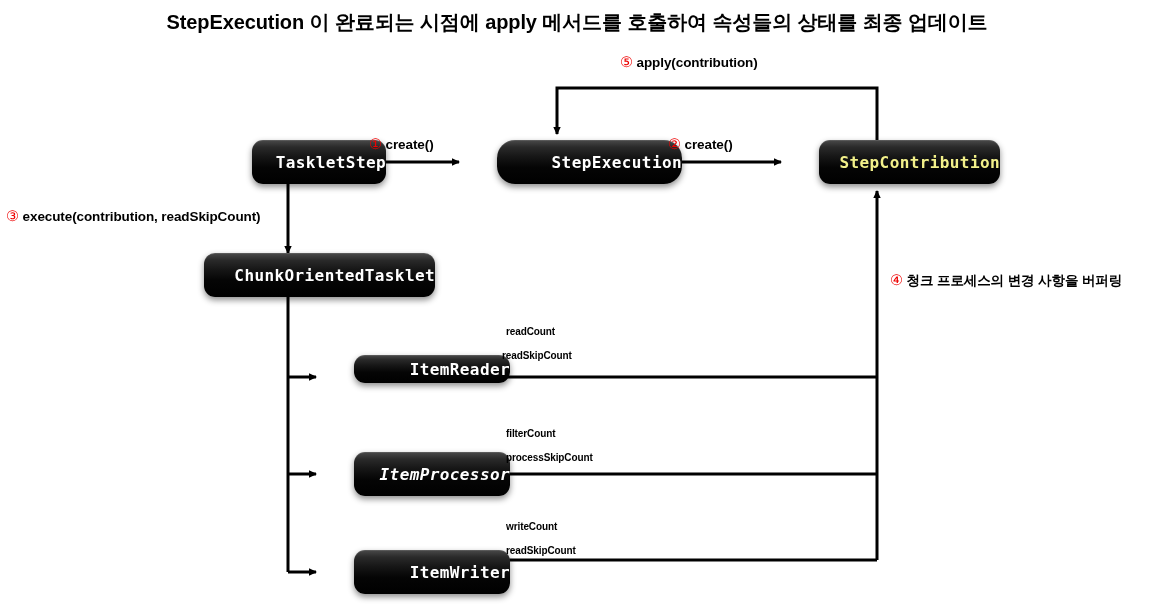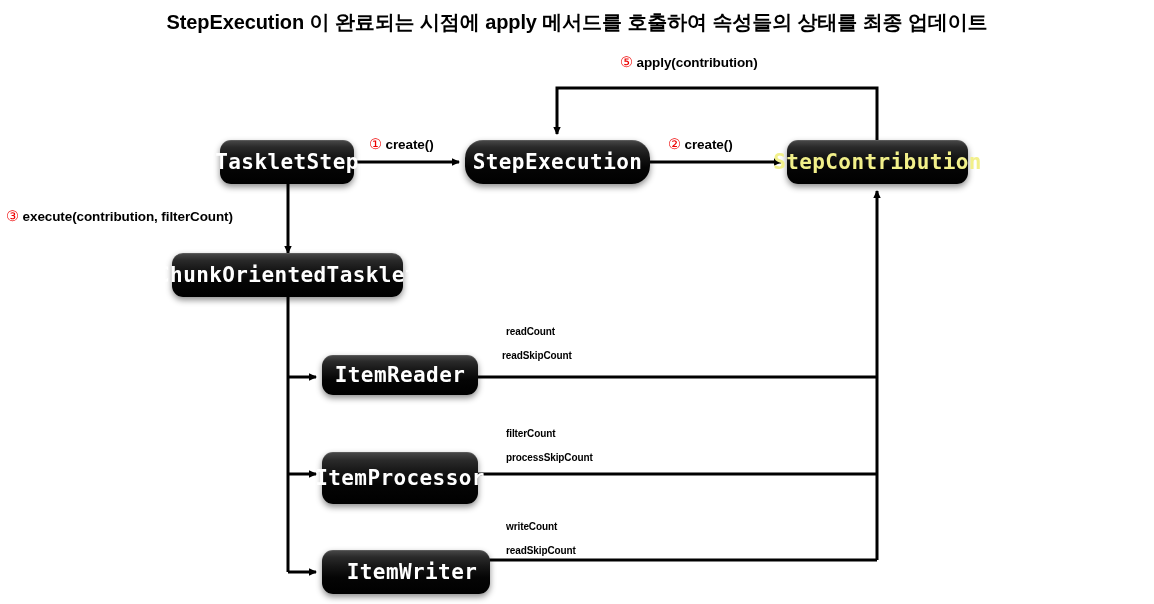--- a/index.html
+++ b/index.html
@@ -36,30 +36,31 @@
     font-size: 20px;
     font-weight: bold;
     letter-spacing: -0.1px;
     white-space: nowrap;
   }
 
   .node {
     position: absolute;
     display: flex;
     align-items: center;
-    justify-content: center;
+    justify-content: flex-end;
     border-radius: 11px;
     color: #ffffff;
     font-family: "DejaVu Sans Mono", "Liberation Mono", monospace;
-    font-size: 21px;
+    font-size: 16px;
     font-weight: bold;
     letter-spacing: 0.4px;
     background: linear-gradient(180deg, #4a4a4a 0%, #2a2a2a 16%, #161616 38%, #050505 62%, #000000 100%);
     box-shadow: 0 3px 6px rgba(0,0,0,0.45), inset 0 1px 0 rgba(255,255,255,0.10);
     z-index: 3;
+    margin-left: 32px;
   }
   .node.accent { color: #f2f08a; }
 
   .lbl {
     position: absolute;
     font-size: 13.5px;
     font-weight: bold;
     white-space: nowrap;
     letter-spacing: -0.1px;
     z-index: 4;
@@ -125,52 +126,56 @@
   </div>
 
   <div class="node" style="left:172px; top:253px; width:231px; height:44px;">
     <span>ChunkOrientedTasklet</span>
   </div>
 
   <div class="node accent" style="left:787px; top:140px; width:181px; height:44px;">
     <span>StepContribution</span>
   </div>
 
-  <div class="node" style="left:322px; top:355px; width:156px; height:40px;">
+  <div class="node" style="left:322px; top:355px; width:156px; height:28px;">
     <span>ItemReader</span>
   </div>
 
-  <div class="node" style="left:322px; top:452px; width:156px; height:52px;">
+  <div class="node" style="left:322px; top:452px; width:156px; height:44px;font-style:italic;">
     <span>ItemProcessor</span>
   </div>
 
-  <div class="node" style="left:322px; top:550px; width:156px; height:44px;padding-left:12px;">
+  <div class="node" style="left:322px; top:550px; width:156px; height:44px;">
     <span>ItemWriter</span>
   </div>
 
   <div class="lbl" style="left:620px; top:54px;">
     <span class="num">⑤</span>
     <span class="txt">apply(contribution)</span>
   </div>
 
   <div class="lbl" style="left:369px; top:136px;">
     <span class="num">①</span>
     <span class="txt">create()</span>
   </div>
 
   <div class="lbl" style="left:668px; top:136px;">
     <span class="num">②</span>
     <span class="txt">create()</span>
   </div>
 
   <div class="lbl" style="left:6px; top:208px;">
     <span class="num">③</span>
-    <span class="txt">execute(contribution, filterCount)</span>
+    <span class="txt">execute(contribution, readSkipCount)</span>
   </div>
 
+  <div class="lbl" style="left:890px; top:272px;">
+    <span class="num">④</span>
+    <span class="txt">청크 프로세스의 변경 사항을 버퍼링</span>
+  </div>
 
   <div class="prop" style="left:506px; top:326px;">readCount</div>
   <div class="prop" style="left:502px; top:350px;">readSkipCount</div>
 
   <div class="prop" style="left:506px; top:428px;">filterCount</div>
   <div class="prop" style="left:506px; top:452px;">processSkipCount</div>
 
   <div class="prop" style="left:506px; top:521px;">writeCount</div>
   <div class="prop" style="left:506px; top:545px;">readSkipCount</div>
 

